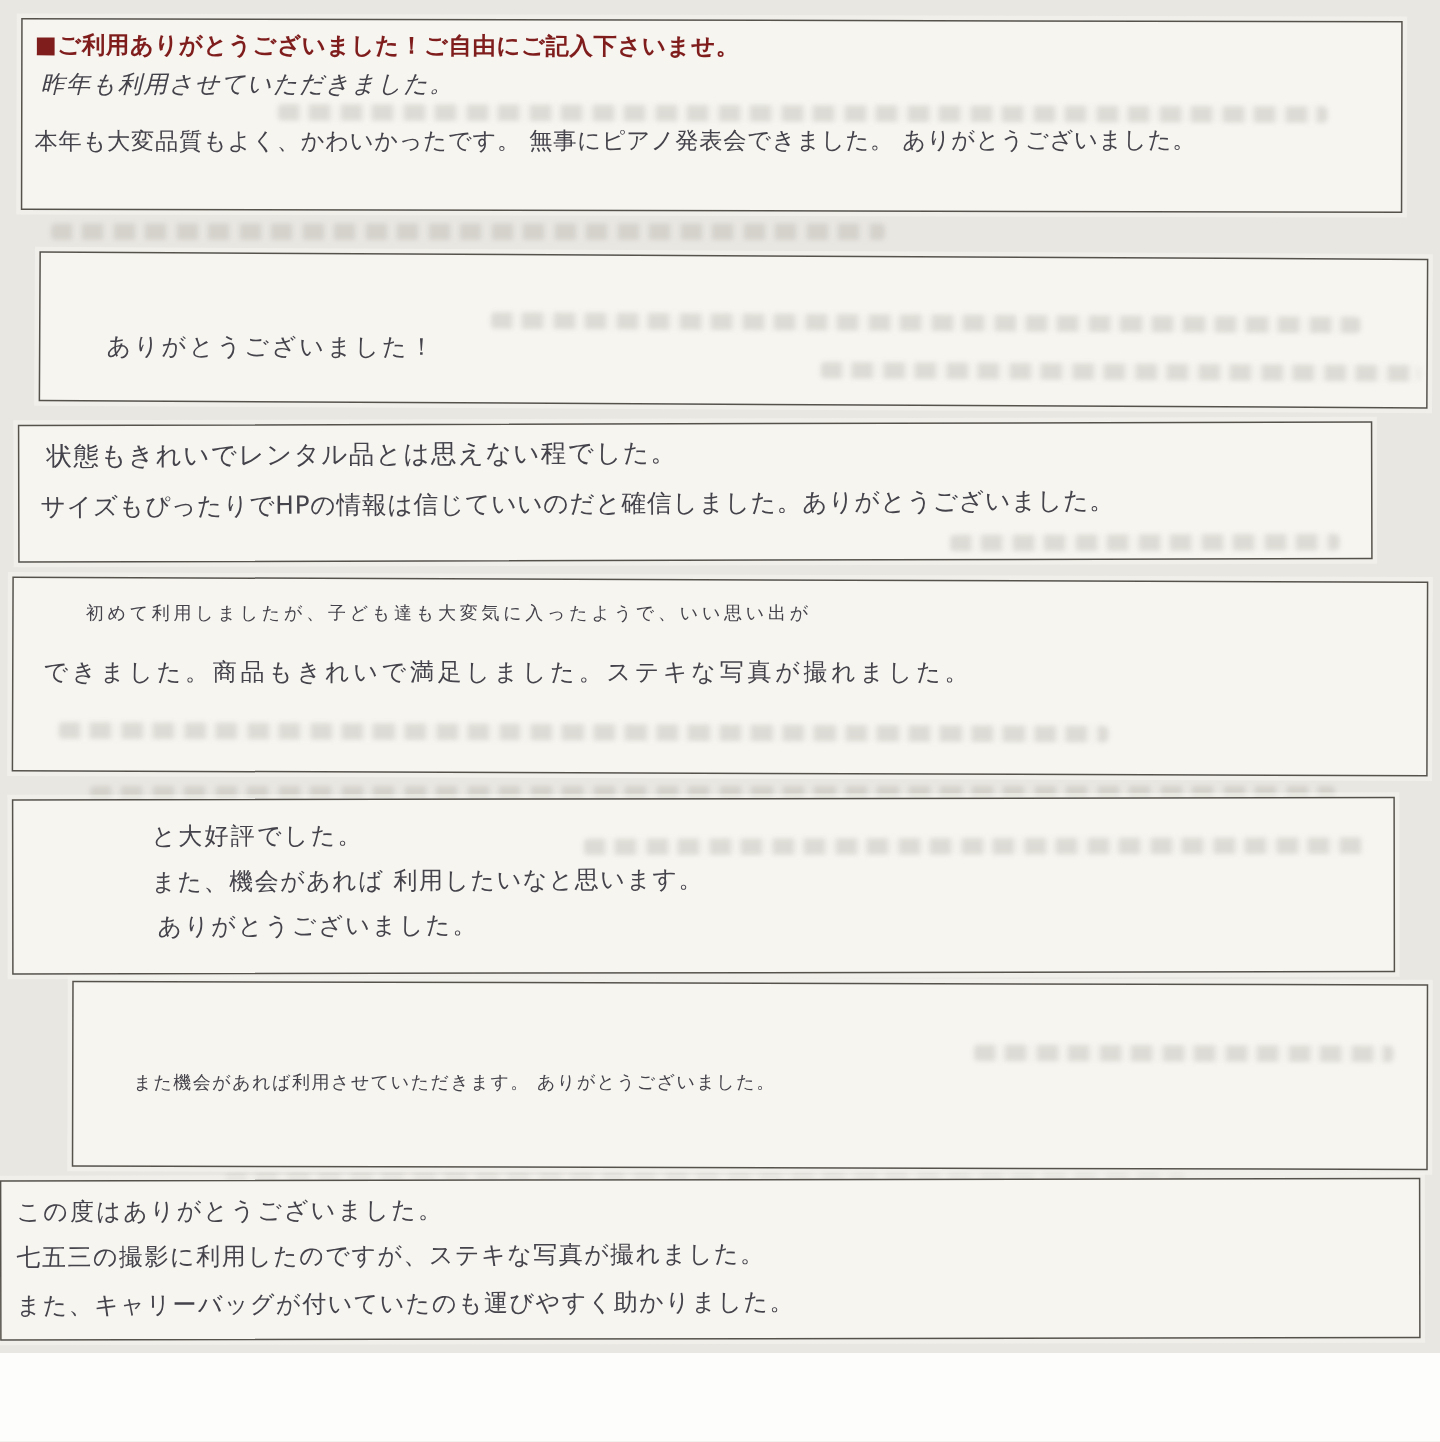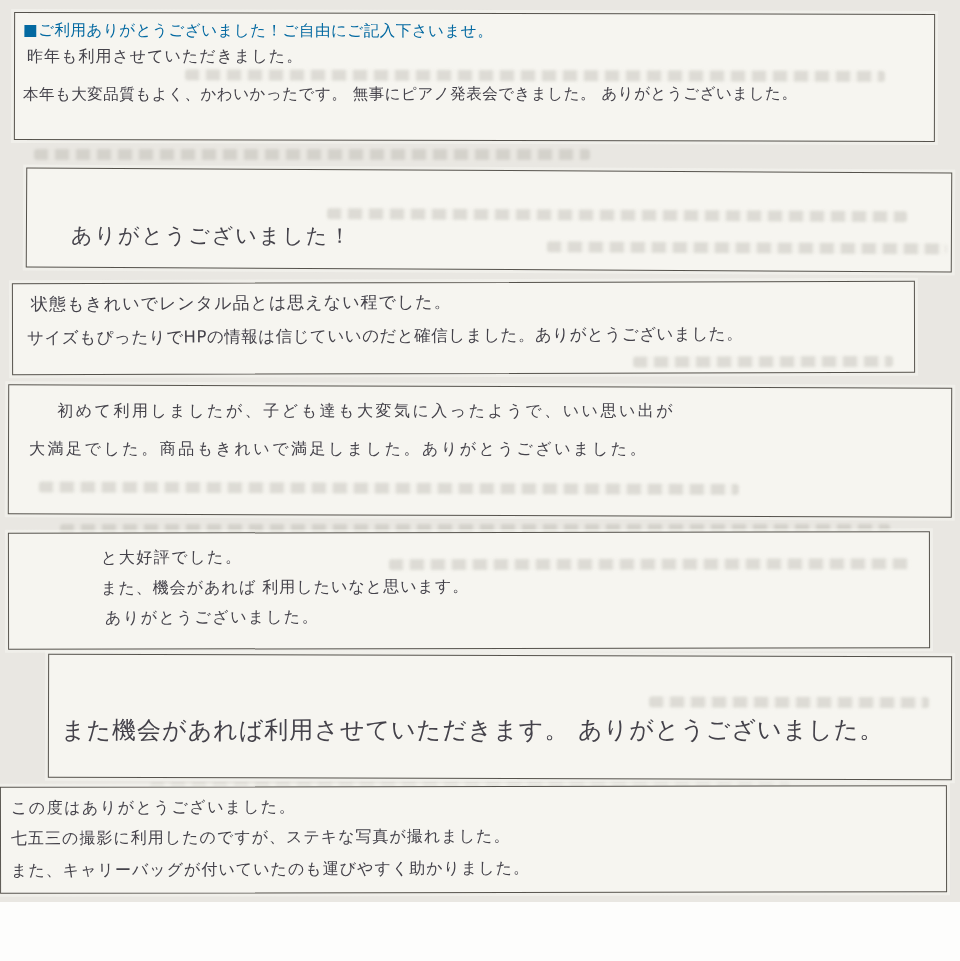--- a/index.html
+++ b/index.html
@@ -28,22 +28,22 @@
   
   .hw{
     position:absolute;
     color:#44424a;
     white-space:nowrap;
     transform:rotate(-0.2deg);
     font-weight:400;
   }
   .print-header{
     position:absolute;
-    color:#0369a1;
-    font-weight:400;
+    color:#7f1d1d;
+    font-weight:700;
     font-size:15.5px;
     letter-spacing:.5px;
     white-space:nowrap;
   }
   
   .band{
     position:absolute;height:11px;border-radius:3px;
     background:repeating-linear-gradient(90deg,
        rgba(172,169,160,.42) 0 14px, rgba(226,224,217,.18) 14px 21px);
     filter:blur(1.6px);
@@ -51,33 +51,33 @@
   }
   
   .c1{left:14px;top:13px;width:921px;height:128px;transform:rotate(.12deg);}
   .c2{left:26px;top:170px;width:926px;height:100px;transform:rotate(.3deg);}
   .c3{left:12px;top:282px;width:903px;height:92px;transform:rotate(-.15deg);}
   .c4{left:8px;top:386px;width:944px;height:130px;transform:rotate(.2deg);}
   .c5{left:8px;top:532px;width:922px;height:117px;transform:rotate(-.1deg);}
   .c6{left:48px;top:655px;width:904px;height:124px;transform:rotate(.15deg);}
   .c7{left:0px;top:786px;width:947px;height:107px;transform:rotate(-.1deg);}
   
-  .c1 .l1{left:12px;top:33px;font-size:16px;letter-spacing:1px;}
+  .c1 .l1{left:12px;top:33px;font-size:16px;letter-spacing:1px;font-style:italic;}
   .c1 .l2{left:8px;top:70px;font-size:15.5px;letter-spacing:.5px;}
   .c2 .l1{left:24px;top:10px;font-size:18px;letter-spacing:1.5px;}
-  .c2 .l2{left:44px;top:52px;font-size:21px;letter-spacing:2px;}
+  .c2 .l2{left:44px;top:52px;font-size:16px;letter-spacing:2px;}
   .c3 .l1{left:18px;top:8px;font-size:17px;letter-spacing:1px;}
   .c3 .l2{left:14px;top:42px;font-size:16.5px;letter-spacing:.5px;}
-  .c4 .l1{left:48px;top:14px;font-size:16px;letter-spacing:2.5px;}
+  .c4 .l1{left:48px;top:14px;font-size:12px;letter-spacing:2.5px;}
   .c4 .l2{left:20px;top:52px;font-size:16px;letter-spacing:2.5px;}
   .c5 .l1{left:92px;top:14px;font-size:16px;letter-spacing:1.5px;}
   .c5 .l2{left:92px;top:44px;font-size:16px;letter-spacing:1px;}
   .c5 .l3{left:96px;top:74px;font-size:16px;letter-spacing:1.5px;}
   .c6 .l1{left:32px;top:12px;font-size:21px;letter-spacing:2px;}
-  .c6 .l2{left:12px;top:58px;font-size:24px;letter-spacing:1px;}
+  .c6 .l2{left:40px;top:58px;font-size:12px;letter-spacing:1px;}
   .c7 .l1{left:10px;top:10px;font-size:16px;letter-spacing:1.5px;}
   .c7 .l2{left:10px;top:40px;font-size:16px;letter-spacing:1px;}
   .c7 .l3{left:10px;top:72px;font-size:16px;letter-spacing:1px;}
 </style>
 </head>
 <body>
 
 <div class="photo">
   <div class="backdrop"></div>
 
@@ -97,21 +97,21 @@
   </div>
 
   <div class="card c3">
     <div class="hw l1">状態もきれいでレンタル品とは思えない程でした。</div>
     <div class="hw l2">サイズもぴったりでHPの情報は信じていいのだと確信しました。ありがとうございました。</div>
     <div class="band" style="left:620px;top:74px;width:260px;"></div>
   </div>
 
   <div class="card c4">
     <div class="hw l1">初めて利用しましたが、子ども達も大変気に入ったようで、いい思い出が</div>
-    <div class="hw l2">大満足でした。商品もきれいで満足しました。ありがとうございました。</div>
+    <div class="hw l2">できました。商品もきれいで満足しました。ステキな写真が撮れました。</div>
     <div class="band" style="left:30px;top:96px;width:700px;"></div>
   </div>
 
   <div class="band" style="left:60px;top:524px;width:830px;"></div>
 
   <div class="card c5">
     <div class="band" style="left:380px;top:26px;width:520px;"></div>
     <div class="hw l1">と大好評でした。</div>
     <div class="hw l2">また、機会があれば 利用したいなと思います。</div>
     <div class="hw l3">ありがとうございました。</div>

